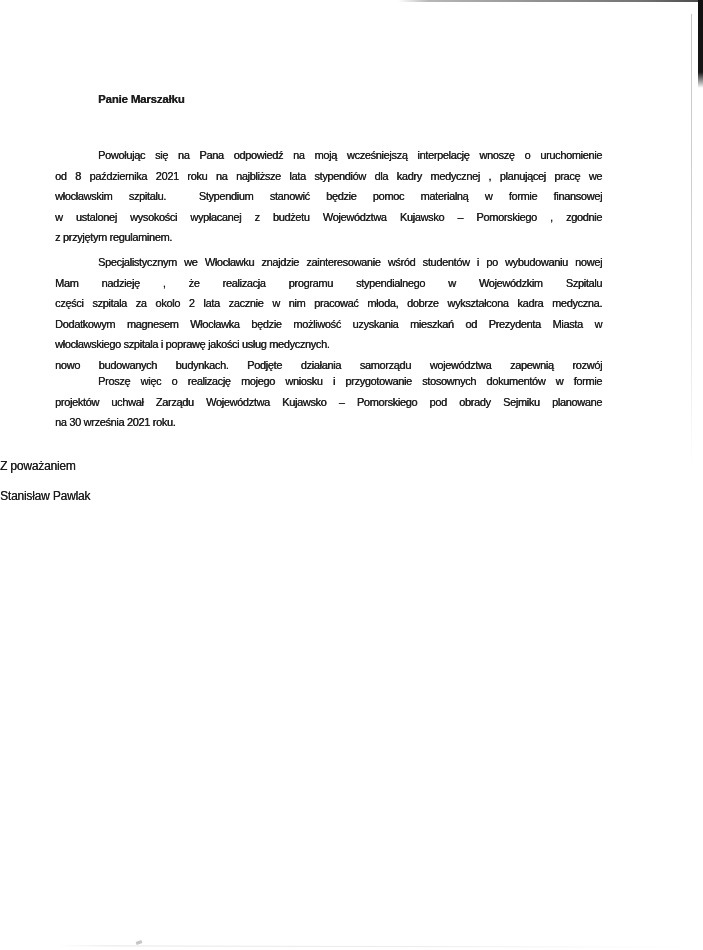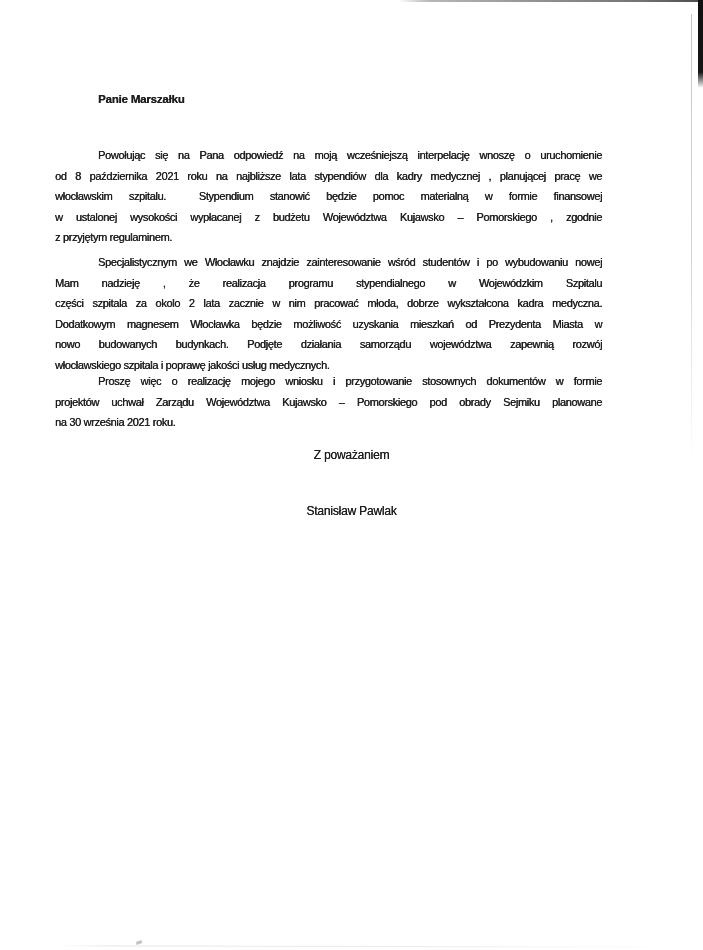--- a/index.html
+++ b/index.html
@@ -74,26 +74,27 @@
   .para .line {
     text-align: justify;
     text-align-last: justify;
     text-justify: inter-word;
     white-space: normal;
   }
   .para .line:first-child { text-indent: 43px; margin-top: 24px; }
   .para .line.last { text-align-last: left; }
   .closing, .signature {
     position: absolute; left: 0; width: 703px;
-    text-align: center;
+    text-align: left;
     font-size: 12px; letter-spacing: -0.2px;
     text-shadow: 0.2px 0 0 currentColor;
+    margin-top: 11px;
   }
   .closing  { top: 448px; }
-  .signature { top: 504px; }
+  .signature { top: 478px; }
 </style>
 </head>
 <body>
 
 <div class="page">
 
   <div class="scan-edge-top"></div>
   <div class="scan-corner-mark"></div>
   <div class="scan-edge-right"></div>
   <div class="scan-bottom-line"></div>
@@ -109,22 +110,22 @@
         <div class="line">włocławskim szpitalu.&nbsp; Stypendium stanowić będzie pomoc materialną w formie finansowej</div>
         <div class="line">w ustalonej wysokości wypłacanej z budżetu Województwa Kujawsko – Pomorskiego , zgodnie</div>
         <div class="line last">z przyjętym regulaminem.</div>
       </div>
 
     <div class="para para-2">
         <div class="line">Specjalistycznym we Włocławku znajdzie zainteresowanie wśród studentów i po wybudowaniu nowej</div>
         <div class="line">Mam nadzieję , że realizacja programu stypendialnego w Wojewódzkim Szpitalu</div>
         <div class="line">części szpitala za okolo 2 lata zacznie w nim pracować młoda, dobrze wykształcona kadra medyczna.</div>
         <div class="line">Dodatkowym magnesem Włocławka będzie możliwość uzyskania mieszkań od Prezydenta Miasta w</div>
+        <div class="line last">włocławskiego szpitala i poprawę jakości usług medycznych.</div>
         <div class="line">nowo budowanych budynkach. Podjęte działania samorządu województwa zapewnią rozwój</div>
-        <div class="line last">włocławskiego szpitala i poprawę jakości usług medycznych.</div>
       </div>
 
     <div class="para para-3">
         <div class="line">Proszę więc o realizację mojego wniosku i przygotowanie stosownych dokumentów w formie</div>
         <div class="line">projektów uchwał Zarządu Województwa Kujawsko – Pomorskiego pod obrady Sejmiku planowane</div>
         <div class="line last">na 30 września 2021 roku.</div>
       </div>
 
   </div>
 

